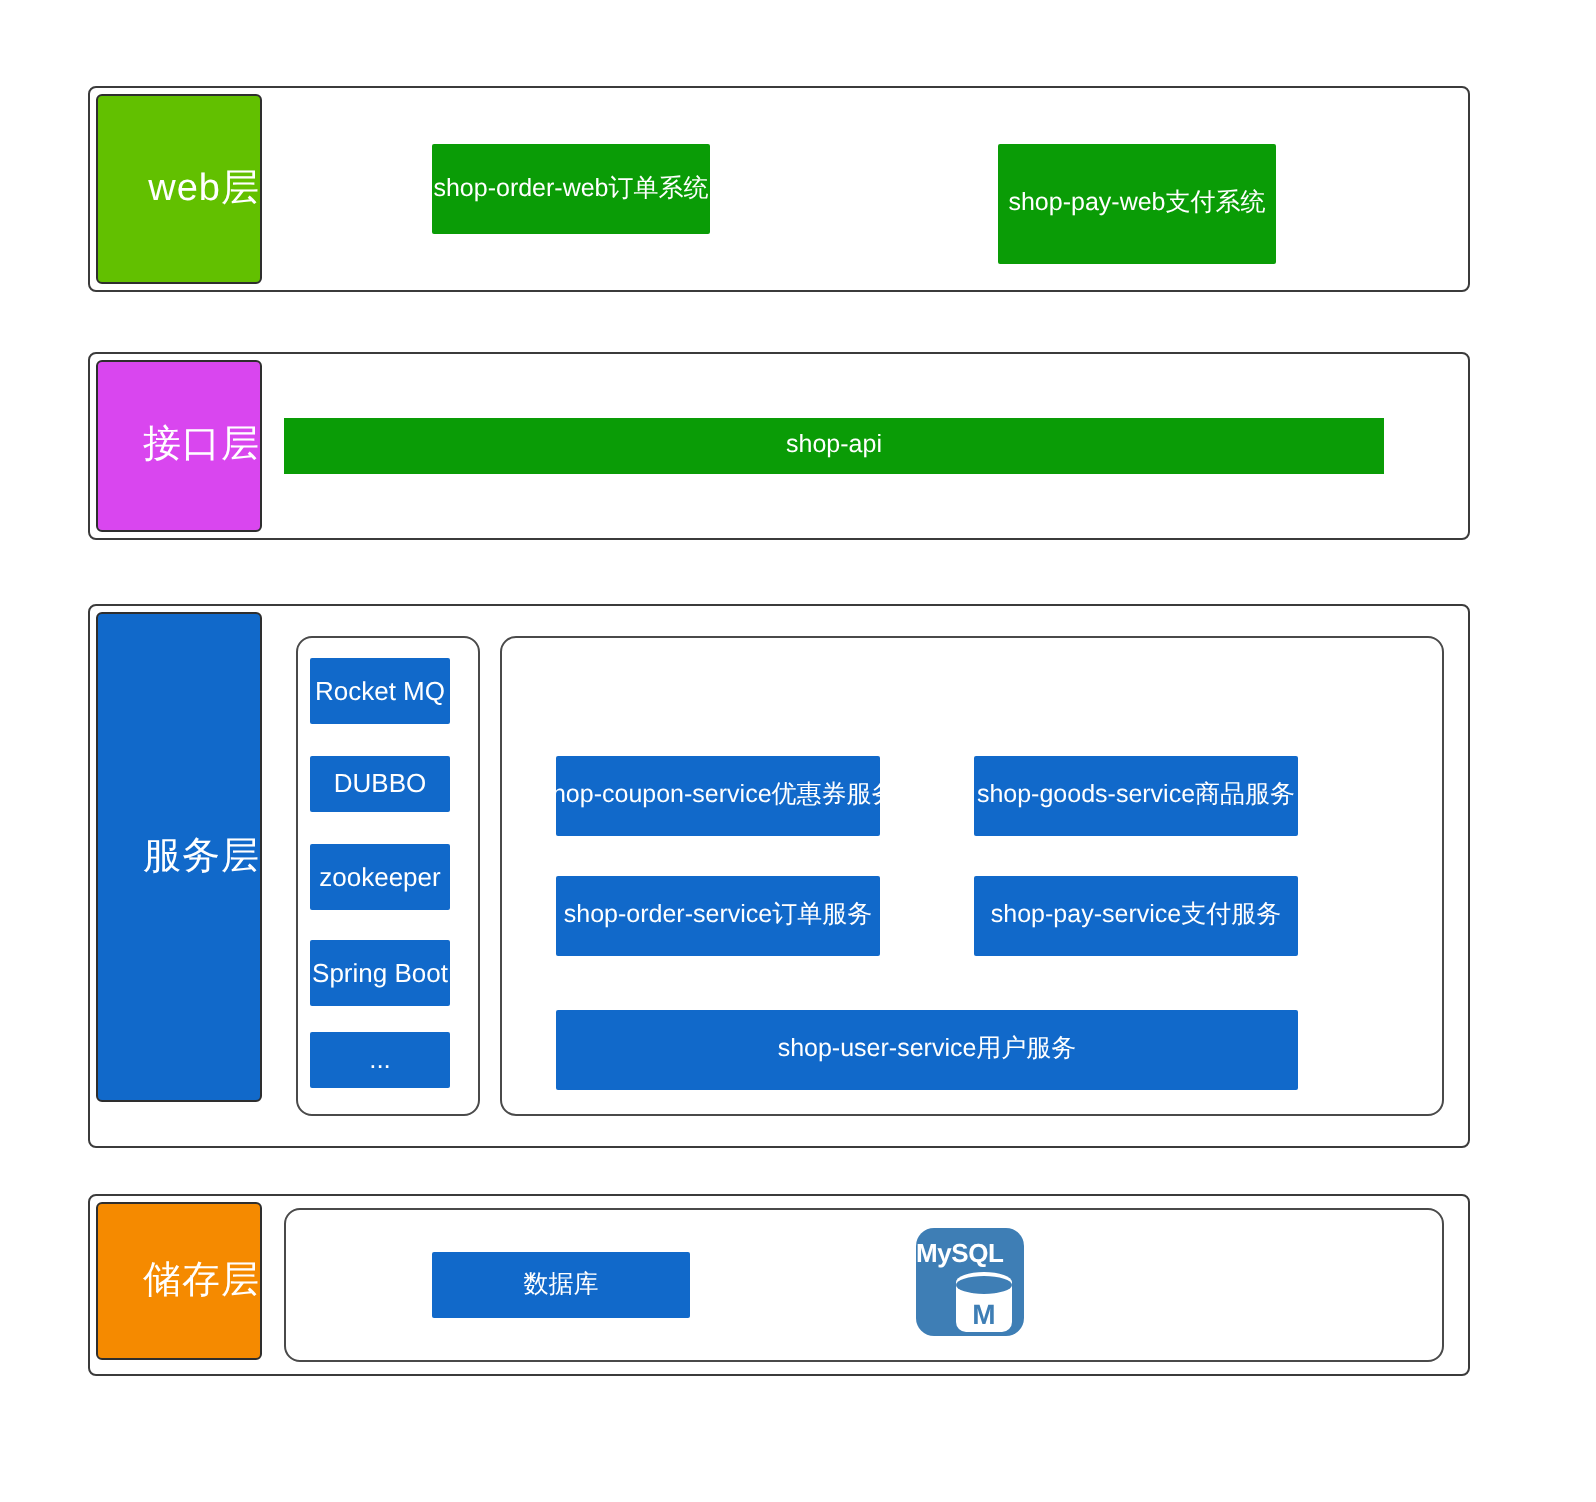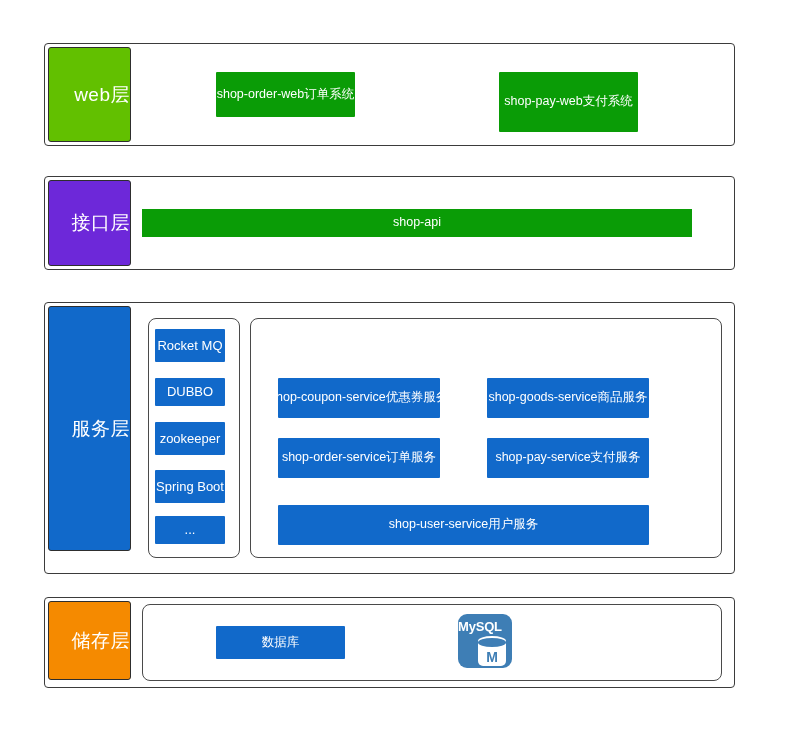--- a/index.html
+++ b/index.html
@@ -153,21 +153,21 @@
     <span class="l2">订单系统</span>
   </div>
 
   <div class="abs chip green" style="left:499px; top:72px; width:139px; height:60px;">
     <span class="l1">shop-pay-web</span>
     <span class="l2">支付系统</span>
   </div>
 
   <div class="abs layer-frame" style="left:44px; top:176px; width:691px; height:94px;"></div>
 
-  <div class="abs layer-label" style="left:48px; top:180px; width:83px; height:86px; background:#6d28d9;">
+  <div class="abs layer-label" style="left:48px; top:180px; width:83px; height:86px; background:#d946ef;">
     <span>接口层</span>
   </div>
 
   <div class="abs chip green api" style="left:142px; top:209px; width:550px; height:28px;">
     <span class="l1">shop-api</span>
   </div>
 
   <div class="abs layer-frame" style="left:44px; top:302px; width:691px; height:272px;"></div>
 
   <div class="abs layer-label" style="left:48px; top:306px; width:83px; height:245px; background:#1169CA;">

